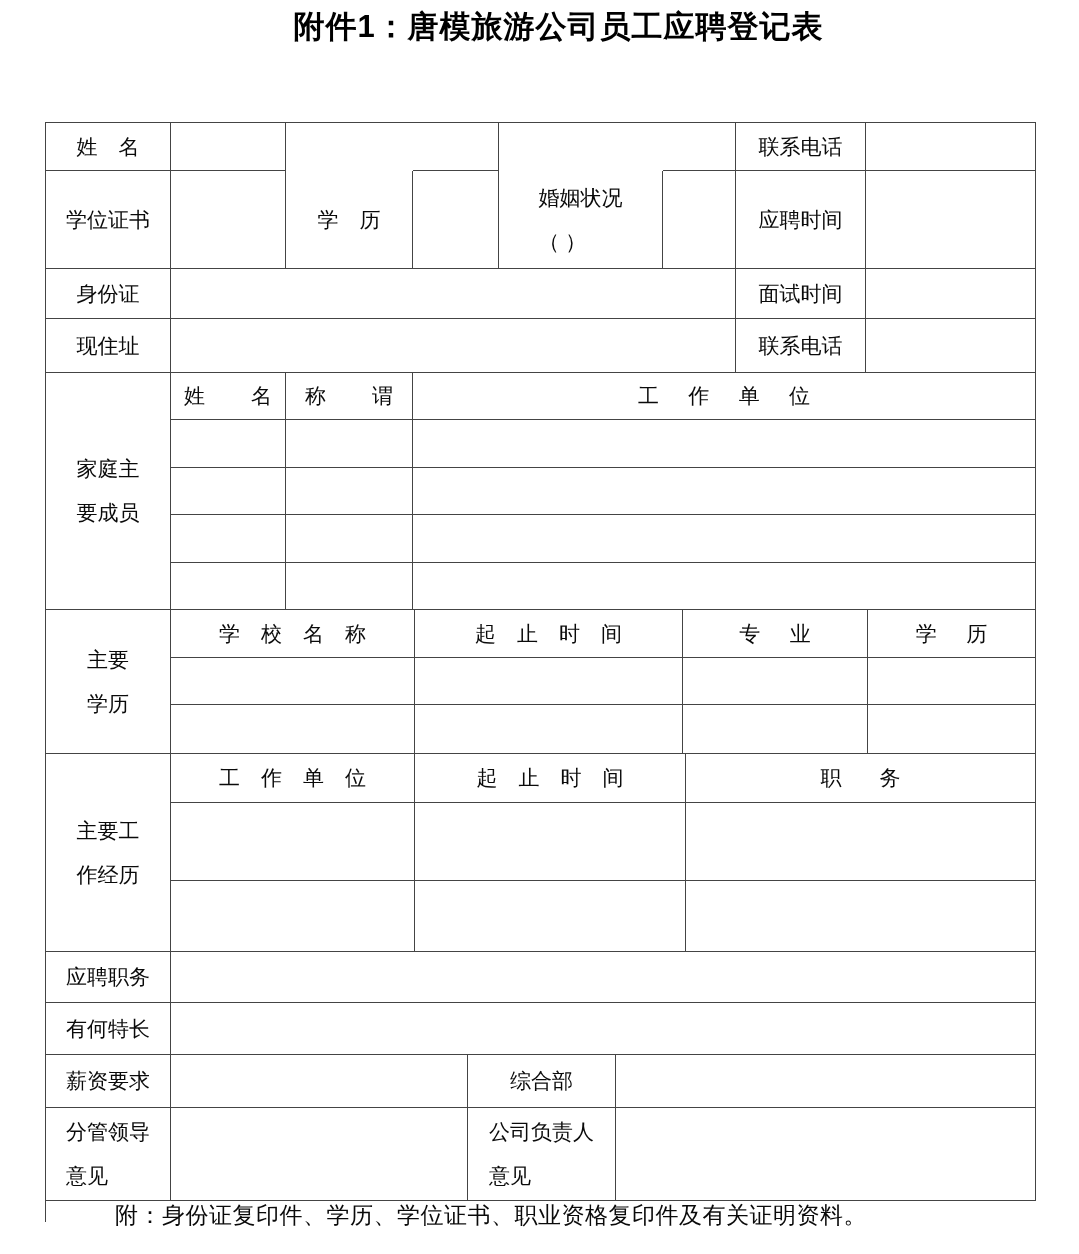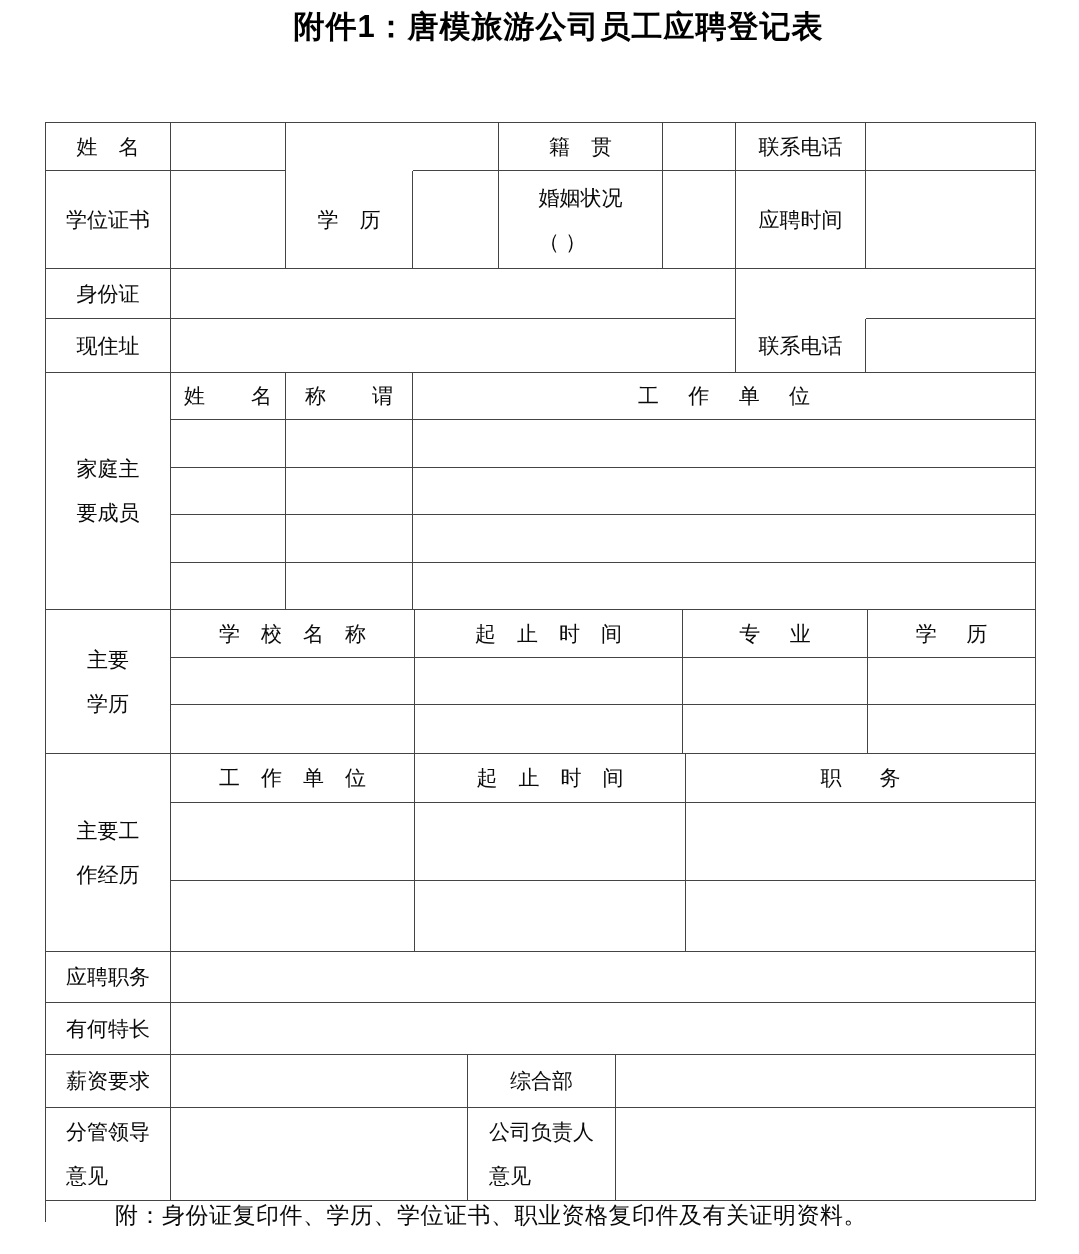--- a/index.html
+++ b/index.html
@@ -37,43 +37,41 @@
 
   <div class="title">附件1：唐模旅游公司员工应聘登记表</div>
 
   <div class="tbl">
 
     <div class="cell" style="left:0;top:0;width:125px;height:48px">
         <span class="ls10">姓名</span>
       </div>
     <div class="cell" style="left:125px;top:0;width:115px;height:48px"></div>
     <div class="cell" style="left:367px;top:0;width:86px;height:48px"></div>
-    <div class="cell" style="left:453px;top:0;width:164px;height:48px">
-        <span class="ls10">籍贯</span>
-      </div>
     <div class="cell" style="left:617px;top:0;width:73px;height:48px"></div>
     <div class="cell" style="left:690px;top:0;width:130px;height:48px">联系电话</div>
     <div class="cell" style="left:820px;top:0;width:170px;height:48px"></div>
 
     <div class="cell" style="left:0;top:48px;width:125px;height:98px">学位证书</div>
     <div class="cell" style="left:125px;top:48px;width:115px;height:98px"></div>
     <div class="cell" style="left:240px;top:48px;width:127px;height:98px">
         <span class="ls10">学历</span>
       </div>
     <div class="cell" style="left:367px;top:48px;width:86px;height:98px"></div>
     <div class="cell" style="left:453px;top:48px;width:164px;height:98px">
         <span class="ml">婚姻状况
 （ ）</span>
       </div>
     <div class="cell" style="left:617px;top:48px;width:73px;height:98px"></div>
     <div class="cell" style="left:690px;top:48px;width:130px;height:98px">应聘时间</div>
     <div class="cell" style="left:820px;top:48px;width:170px;height:98px"></div>
 
     <div class="cell" style="left:0;top:146px;width:125px;height:50px">身份证</div>
     <div class="cell" style="left:125px;top:146px;width:565px;height:50px"></div>
+    <div class="cell" style="left:690px;top:146px;width:130px;height:50px">面试时间</div>
     <div class="cell" style="left:820px;top:146px;width:170px;height:50px"></div>
 
     <div class="cell" style="left:0;top:196px;width:125px;height:54px">现住址</div>
     <div class="cell" style="left:125px;top:196px;width:565px;height:54px"></div>
     <div class="cell" style="left:690px;top:196px;width:130px;height:54px">联系电话</div>
     <div class="cell" style="left:820px;top:196px;width:170px;height:54px"></div>
 
     <div class="cell" style="left:0;top:250px;width:125px;height:237px">
         <span class="ml">家庭主
 要成员</span>

